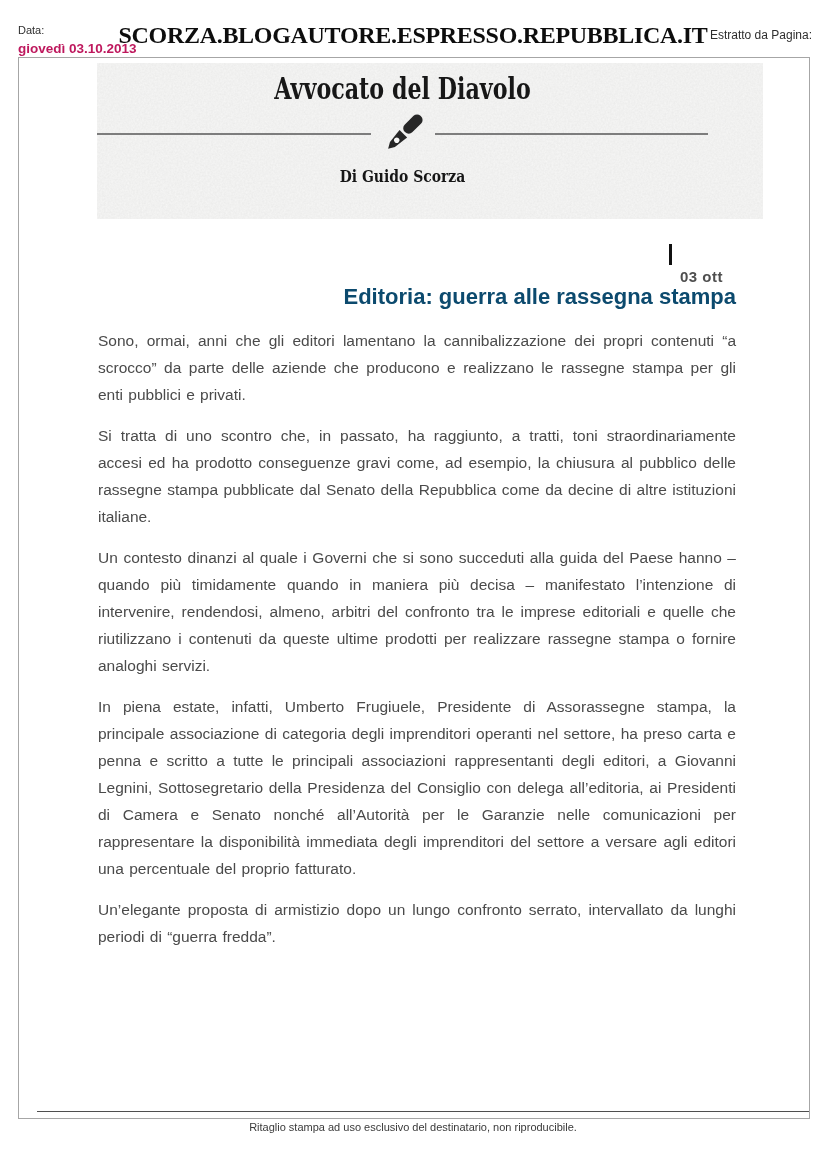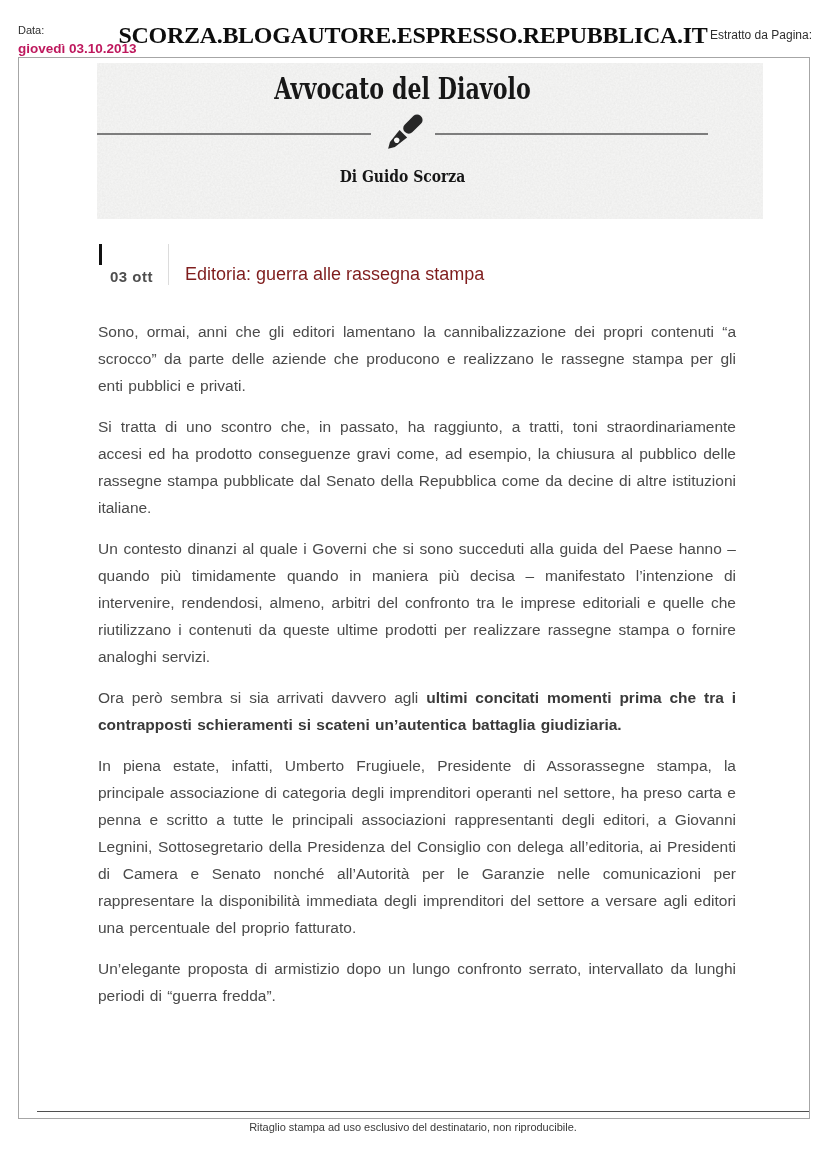--- a/index.html
+++ b/index.html
@@ -31,26 +31,26 @@
   .divider-row { display:flex; align-items:center; margin-top:0; }
   .divider-line { flex:1; height:0; border-top:2px solid #7d7d7d; }
   .pen-svg { width:56px; height:56px; margin:0 4px; flex:none; }
   .banner-byline { margin-top:4px; font-family:"DejaVu Serif", serif; font-weight:bold;
     font-size:17px; color:#161616; transform:scaleX(.82); transform-origin:50% 50%;
     white-space:nowrap; }
 
   
   .article { flex:1; display:flex; flex-direction:column; box-sizing:border-box;
     padding:25px 73px 6px 79px; }
-  .article-head { display:flex; align-items:flex-end; margin-bottom:28px; }
+  .article-head { display:flex; align-items:flex-end; margin-bottom:13px;flex-direction:column; }
   .badge-col { display:flex; flex-direction:column; align-items:flex-start; flex:none; width:68px; }
   .tick { width:3px; height:21px; background:#111; margin-left:1px; margin-bottom:3px; }
   .date-badge { font-size:15px; font-weight:bold; color:#4f4f4f; margin-left:12px; letter-spacing:.5px; }
   .v-sep { width:1px; align-self:stretch; background:#dcdcdc; margin:0 16px 0 2px; }
-  .article-title { margin:0; font-size:18px; font-weight:400; line-height:1.1; color:#7f1d1d; }
+  .article-title { margin:0; font-size:22px; font-weight:700; line-height:1.1; color:#0c4a6e; }
 
   .article p { margin:5px 0 9px 0; font-size:15.5px; line-height:27px;
     text-align:justify; color:#4a4a4a; word-spacing:1px; }
   .article p strong { color:#3a3a3a; }
 
   .bottom-rule { margin-top:auto; margin-left:-61px; margin-right:-73px;
     border-top:1px solid #4f4f4f; height:0; }
 
   
   .doc-footer { position:absolute; left:0; right:0; top:1121px; text-align:center;
@@ -101,21 +101,20 @@
           <span class="tick"></span>
           <span class="date-badge">03 ott</span>
         </div>
         <span class="v-sep"></span>
         <h2 class="article-title">Editoria: guerra alle rassegna stampa</h2>
       </div>
 
       <p>Sono, ormai, anni che gli editori lamentano la cannibalizzazione dei propri contenuti “a scrocco” da parte delle aziende che producono e realizzano le rassegne stampa per gli enti pubblici e privati.</p>
       <p>Si tratta di uno scontro che, in passato, ha raggiunto, a tratti, toni straordinariamente accesi ed ha prodotto conseguenze gravi come, ad esempio, la chiusura al pubblico delle rassegne stampa pubblicate dal Senato della Repubblica come da decine di altre istituzioni italiane.</p>
       <p>Un contesto dinanzi al quale i Governi che si sono succeduti alla guida del Paese hanno – quando più timidamente quando in maniera più decisa – manifestato l’intenzione di intervenire, rendendosi, almeno, arbitri del confronto tra le imprese editoriali e quelle che riutilizzano i contenuti da queste ultime prodotti per realizzare rassegne stampa o fornire analoghi servizi.</p>
-      <p><span>Ora però sembra si sia arrivati davvero agli </span><strong>ultimi concitati momenti prima che tra i contrapposti schieramenti si scateni un’autentica battaglia giudiziaria.</strong></p>
       <p>In piena estate, infatti, Umberto Frugiuele, Presidente di Assorassegne stampa, la principale associazione di categoria degli imprenditori operanti nel settore, ha preso carta e penna e scritto a tutte le principali associazioni rappresentanti degli editori, a Giovanni Legnini, Sottosegretario della Presidenza del Consiglio con delega all’editoria, ai Presidenti di Camera e Senato nonché all’Autorità per le Garanzie nelle comunicazioni per rappresentare la disponibilità immediata degli imprenditori del settore a versare agli editori una percentuale del proprio fatturato.</p>
       <p>Un’elegante proposta di armistizio dopo un lungo confronto serrato, intervallato da lunghi periodi di “guerra fredda”.</p>
 
       <div class="bottom-rule"></div>
     </article>
 
   </div>
 
   <footer class="doc-footer">
     <span>Ritaglio stampa ad uso esclusivo del destinatario, non riproducibile.</span>

